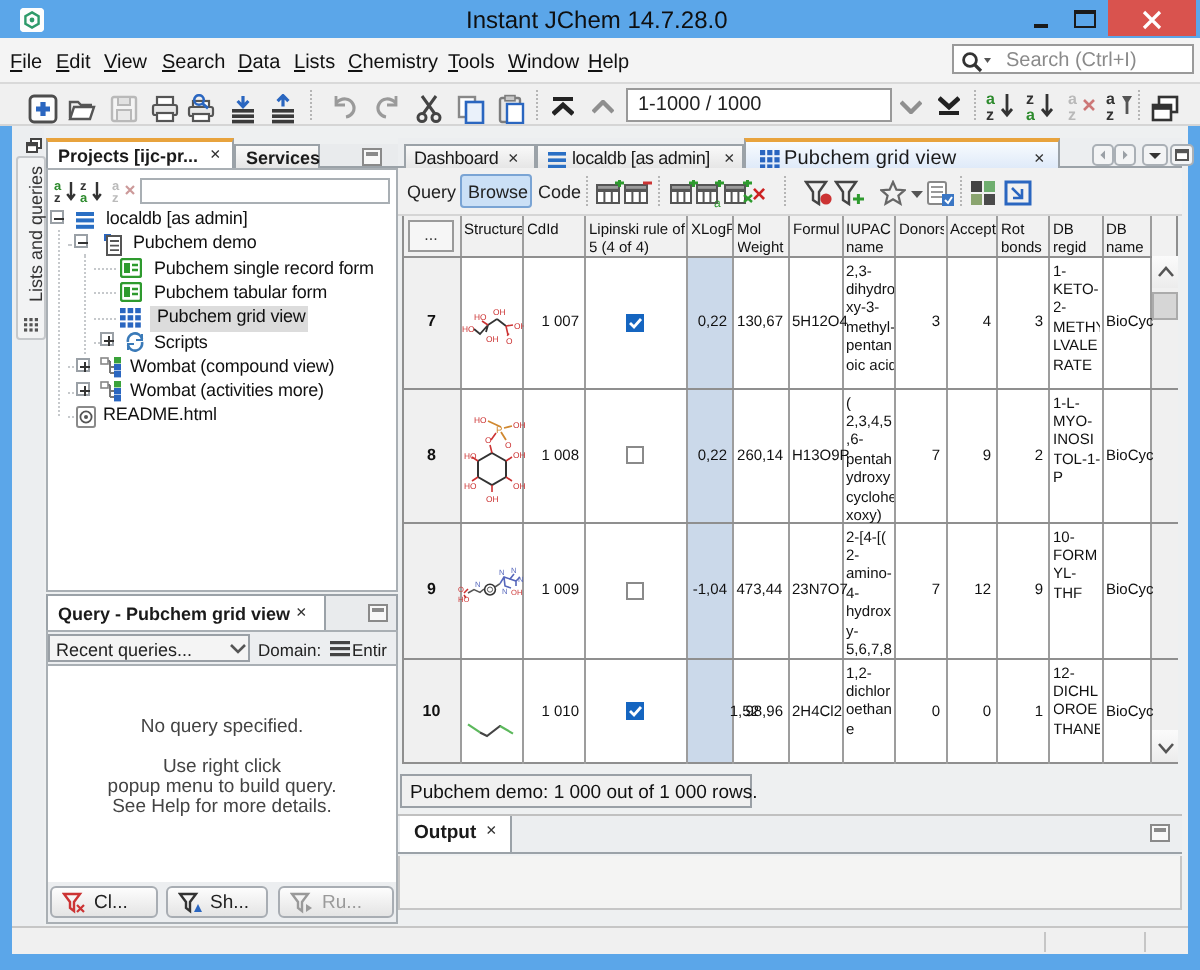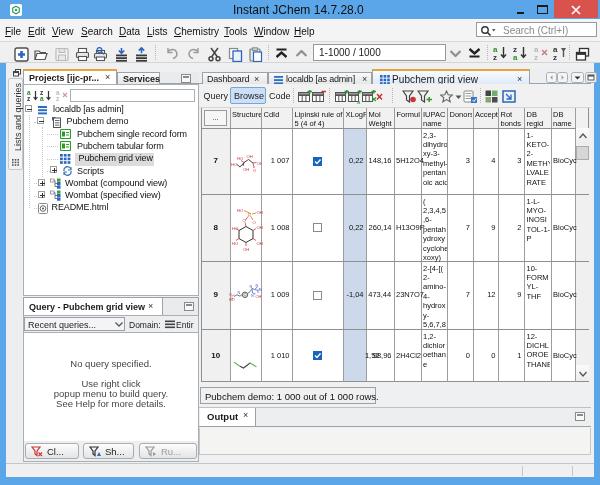--- a/index.html
+++ b/index.html
@@ -332,21 +332,21 @@
               <i></i>
               <b></b>
             </div>
           <svg class="abs" style="left:26px;top:105px" width="11" height="11">
               <path d="M2,2.5 H5 M5,2.5 V8.5 M5,5.5 H7 M5,8.5 H7" fill="none" stroke="#777" stroke-width="1"></path>
               <rect x="0.5" y="1" width="3.5" height="3" fill="#fff" stroke="#888" stroke-width="0.8"></rect>
               <rect x="7" y="0.5" width="3.5" height="3.2" fill="#3aa23a"></rect>
               <rect x="7" y="4" width="3.5" height="3.2" fill="#2a66c0"></rect>
               <rect x="7" y="7.5" width="3.5" height="3.2" fill="#2a66c0"></rect>
             </svg>
-          <div class="trow" style="left:41px;top:105px;">Wombat (specified view)</div>
+          <div class="trow" style="left:41px;top:105px;">Wombat (activities more)</div>
           <svg class="abs" style="left:14px;top:117.5px" width="10" height="11">
               <rect x="0.5" y="0.5" width="9" height="10" rx="1" fill="#fff" stroke="#8a8a8a" stroke-width="1"></rect>
               <circle cx="5" cy="5.5" r="2.8" fill="none" stroke="#555" stroke-width="0.9"></circle>
               <circle cx="5" cy="5.5" r="1" fill="#555"></circle>
             </svg>
           <div class="trow" style="left:27.5px;top:117px;">README.html</div>
         </div>
       </div>
     </div>
     <div id="qp">
@@ -570,21 +570,21 @@
       <div class="abs" style="left:112.0px;top:115.0px;width:9px;height:9px;background:#fff;border:1px solid #8a8a8a;"></div>
       <div class="abs" style="left:112.0px;top:182.5px;width:9px;height:9px;background:#fff;border:1px solid #8a8a8a;"></div>
       <svg class="abs" style="left:112.0px;top:243.0px" width="9" height="9">
             <rect x="0" y="0" width="9" height="9" fill="#1565c0"></rect>
             <path d="M2,4.5 L4,6.5 L7.5,2.5" stroke="#fff" stroke-width="1.4" fill="none"></path>
           </svg>
       <div class="cell num" style="left:144px;top:48.3px;width:18.5px;">0,22</div>
       <div class="cell num" style="left:144px;top:114.8px;width:18.5px;">0,22</div>
       <div class="cell num" style="left:144px;top:182.3px;width:18.5px;">-1,04</div>
       <div class="cell num" style="left:144px;top:242.8px;width:18.5px;margin-left:16px;">1,52</div>
-      <div class="cell num" style="left:167px;top:48.3px;width:23.5px;">148,16</div>
+      <div class="cell num" style="left:167px;top:48.3px;width:23.5px;">130,67</div>
       <div class="cell num" style="left:167px;top:114.8px;width:23.5px;">260,14</div>
       <div class="cell num" style="left:167px;top:182.3px;width:23.5px;text-align:center;">473,44</div>
       <div class="cell num" style="left:167px;top:242.8px;width:23.5px;">98,96</div>
       <div class="cell num" style="left:195px;top:48.3px;width:22.0px;">5H12O4</div>
       <div class="cell num" style="left:195px;top:114.8px;width:22.0px;">H13O9P</div>
       <div class="cell num" style="left:195px;top:182.3px;width:22.0px;">23N7O7</div>
       <div class="cell num" style="left:195px;top:242.8px;width:22.0px;">2H4Cl2</div>
       <div class="cell" style="left:222.0px;top:22.5px;width:23.5px;overflow:hidden;">2,3-<br>dihydro<br>xy-3-<br>methyl-<br>pentan<br>oic acid</div>
       <div class="cell" style="left:222.0px;top:88.5px;width:23.5px;overflow:hidden;">(<br>2,3,4,5<br>,6-<br>pentah<br>ydroxy<br>cyclohe<br>xoxy)</div>
       <div class="cell" style="left:222.0px;top:155.5px;width:23.5px;overflow:hidden;">2-[4-[(<br>2-<br>amino-<br>4-<br>hydrox<br>y-<br>5,6,7,8</div>

